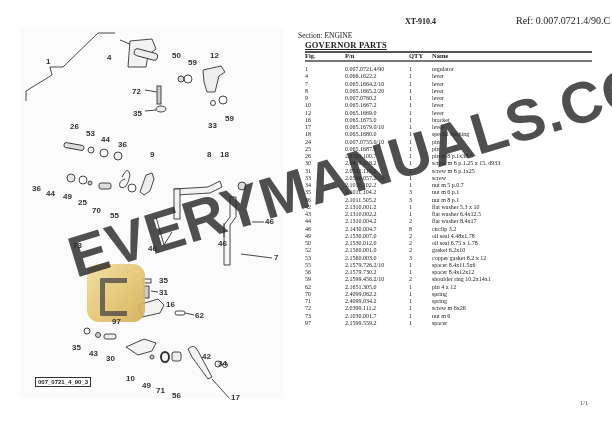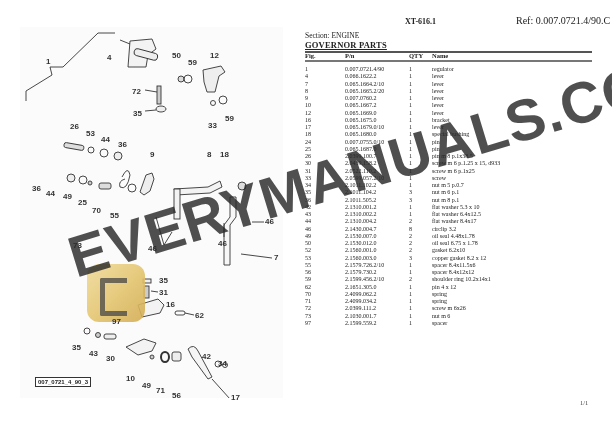--- a/index.html
+++ b/index.html
@@ -38,21 +38,21 @@
     .watermark {
       position: absolute; left: 70px; top: 225px;
       font-family: "Liberation Sans", sans-serif; font-weight: bold;
       font-size: 58px; letter-spacing: 1px; color: rgba(40,40,40,0.82);
       transform: rotate(-17deg); transform-origin: left center;
       white-space: nowrap; pointer-events: none;
     }
     .doc-code {
       position: absolute; left: 405px; top: 17px; font-size: 8px; font-weight: bold;
     }
-    .section-label { position: absolute; left: 305px; top: 31px; font-size: 7.5px; }
+    .section-label { position: absolute; left: 298px; top: 31px; font-size: 7.5px; }
     .ref-label { position: absolute; left: 516px; top: 15px; font-size: 10px; }
     .page-title { position: absolute; left: 305px; top: 40px; font-size: 8.5px; font-weight: bold; letter-spacing: 0.2px; text-decoration: underline; }
     .rule-top { position: absolute; left: 305px; top: 51px; width: 287px; height: 2px; background: #555; }
     .rule-bottom { position: absolute; left: 305px; top: 60px; width: 287px; height: 2px; background: #777; }
     .col-head { position: absolute; top: 52px; font-size: 6.5px; font-weight: bold; }
     .parts-table { position: absolute; left: 305px; top: 66px; width: 290px; }
     .row { position: relative; height: 7.25px; font-size: 6px; line-height: 7.25px; white-space: nowrap; }
     .row span { position: absolute; top: 0; }
     .c-fig { left: 0; }
     .c-pn { left: 40px; }
@@ -175,21 +175,21 @@
   <span class="callout" style="left:198px;top:333px">34</span>
   <span class="callout" style="left:106px;top:348px">10</span>
   <span class="callout" style="left:122px;top:355px">49</span>
   <span class="callout" style="left:136px;top:360px">71</span>
   <span class="callout" style="left:152px;top:365px">56</span>
   <span class="callout" style="left:211px;top:367px">17</span>
 
   <div class="fig-id">007_0721_4_90_3</div>
 </div>
 
-<div class="doc-code">XT-616.1</div>
+<div class="doc-code">XT-910.4</div>
 <div class="section-label">Section: ENGINE</div>
 <div class="ref-label">Ref: 0.007.0721.4/90.C</div>
 <div class="page-title">GOVERNOR PARTS</div>
 <div class="rule-top"></div>
 <div class="col-head" style="left:305px">Fig.</div>
 <div class="col-head" style="left:345px">P/n</div>
 <div class="col-head" style="left:409px">QTY</div>
 <div class="col-head" style="left:432px">Name</div>
 <div class="rule-bottom"></div>
 

